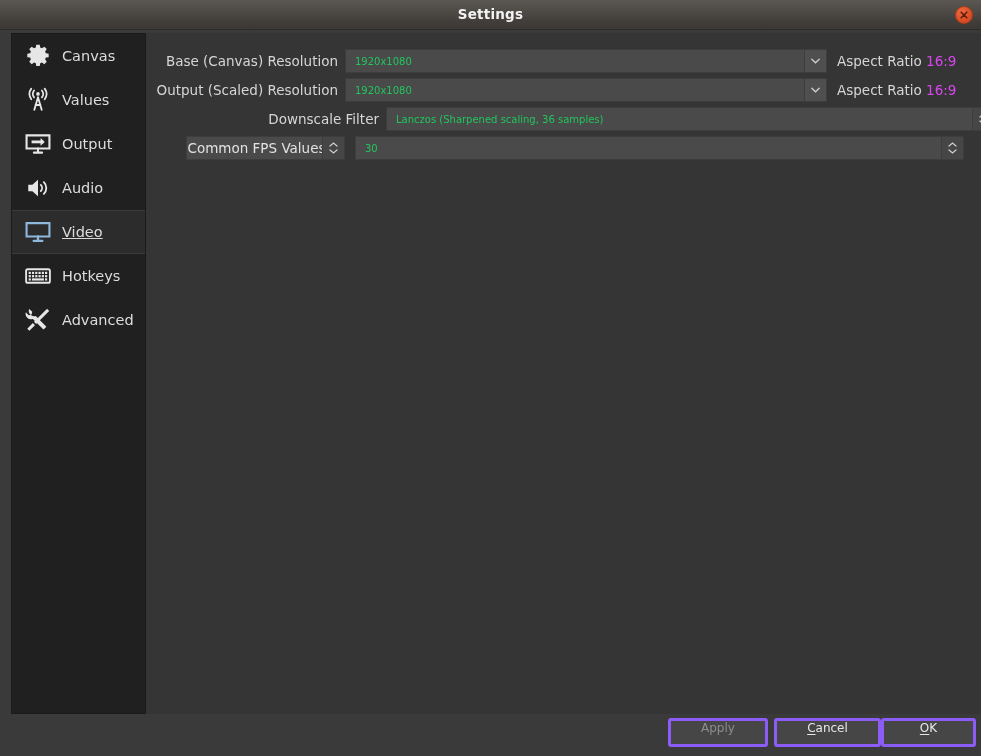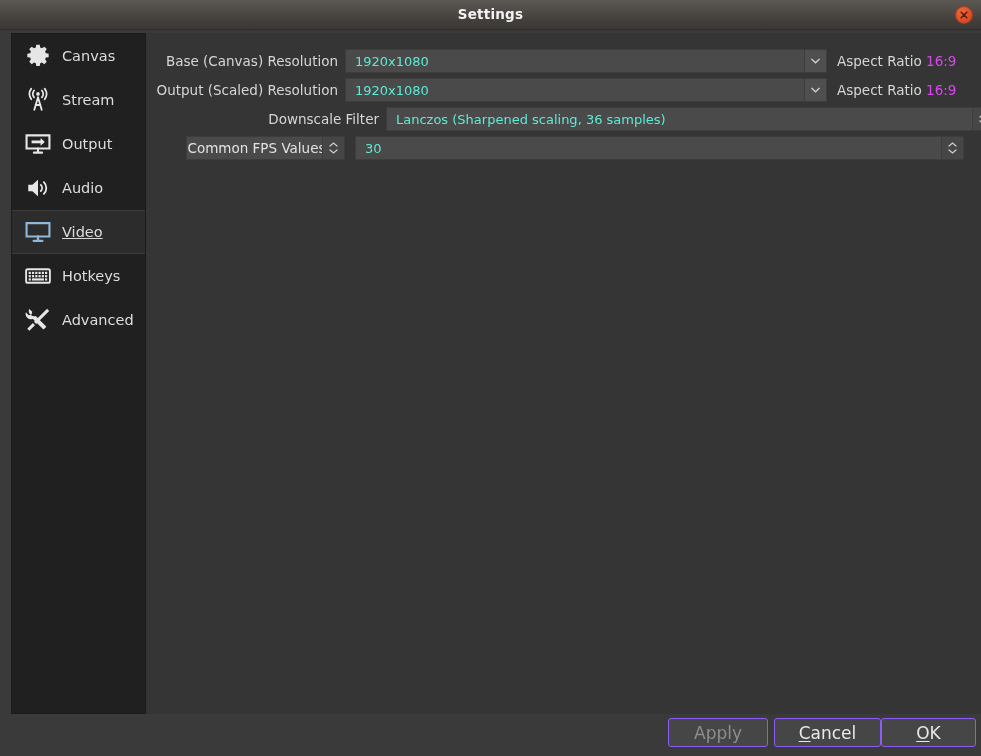--- a/index.html
+++ b/index.html
@@ -133,22 +133,22 @@
     height: 24px;
     background: #4a4a4a;
     border: 1px solid #3d3d3d;
     box-sizing: border-box;
     display: flex;
     align-items: center;
     cursor: pointer;
   }
   .field-text {
     padding-left: 9px;
-    font-size: 13px;
-    color: #5eead4;
+    font-size: 10px;
+    color: #22c55e;
     white-space: nowrap;
     overflow: hidden;
   }
   .drop-arrow {
     position: absolute;
     right: 0; top: 0;
     width: 21px;
     height: 22px;
     background: #4f4f4f;
     border-left: 1px solid #3d3d3d;
@@ -210,26 +210,26 @@
     top: 718px;
     width: 981px;
     height: 38px;
   }
   .btn {
     position: absolute;
     top: 0;
     height: 29px;
     border-radius: 3px;
     background: #464646;
-    border: 1px solid #8b5cf6;
-    box-sizing: border-box;
-    font-size: 17px;
+    border: 3px solid #8b5cf6;
+    box-sizing: border-box;
+    font-size: 12px;
     color: #e8e8e8;
     display: flex;
-    align-items: center;
+    align-items: flex-start;
     justify-content: center;
     cursor: pointer;
     font-family: "DejaVu Sans", "Liberation Sans", sans-serif;
   }
   .btn.disabled {
     color: #8d8d8d;
     cursor: default;
   }
   .btn u { text-underline-offset: 2px; }
 </style>
@@ -261,21 +261,21 @@
 
     <div class="nav-item">
       <span class="nav-icon">
         <svg width="26" height="26" viewBox="0 0 24 24" fill="none" stroke="#e6e6e6" stroke-width="1.6" stroke-linecap="round">
           <circle cx="12" cy="6.4" r="1.7" fill="#e6e6e6" stroke="none"></circle>
           <path d="M8.4 3.2a5.2 5.2 0 0 0 0 6.4M15.6 3.2a5.2 5.2 0 0 1 0 6.4"></path>
           <path d="M5.8 1.5a8.4 8.4 0 0 0 0 9.8M18.2 1.5a8.4 8.4 0 0 1 0 9.8"></path>
           <path d="M12 9.4 8.6 21M12 9.4 15.4 21M9.7 16.6h4.6" stroke-width="1.7"></path>
         </svg>
       </span>
-      <span class="nav-label">Stream</span>
+      <span class="nav-label">Values</span>
     </div>
 
     <div class="nav-item">
       <span class="nav-icon">
         <svg width="28" height="28" viewBox="0 0 24 24" fill="none" stroke="#e6e6e6" stroke-width="1.8">
           <path d="M2.2 4.6h19.6v11.2H2.2z"></path>
           <path d="M8.5 19.4h7M12 15.8v3.6" stroke-linecap="round"></path>
           <path d="M6.5 10.2h10" stroke-width="2.4" stroke-linecap="butt"></path>
           <path d="M14.2 6.9 17.8 10.2 14.2 13.5z" fill="#e6e6e6" stroke="none"></path>
         </svg>

